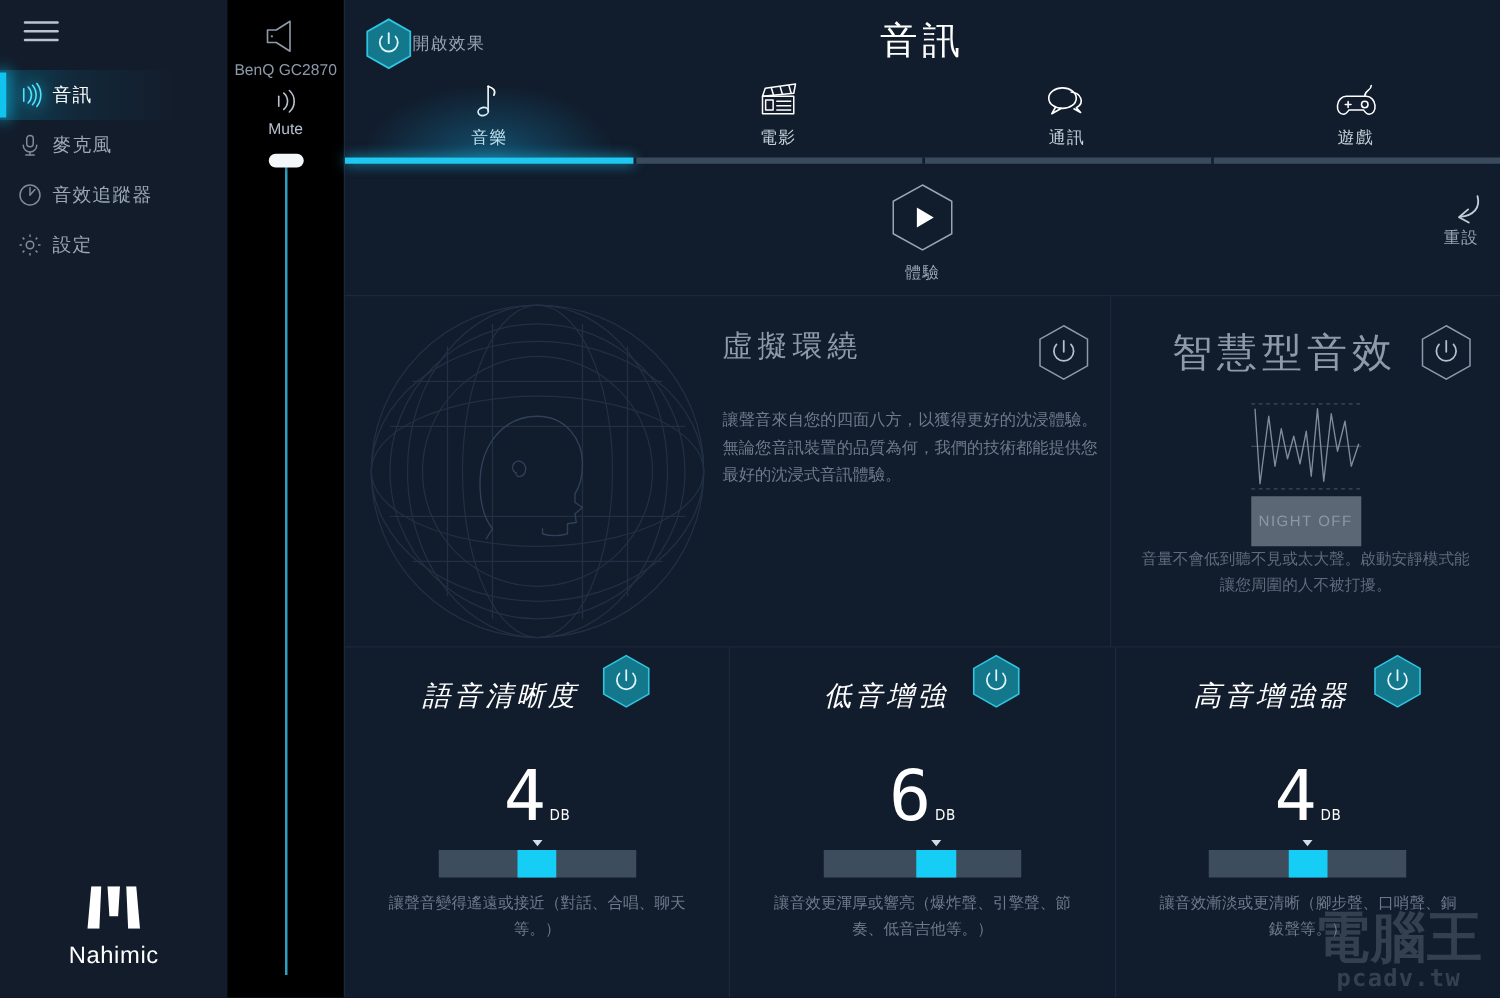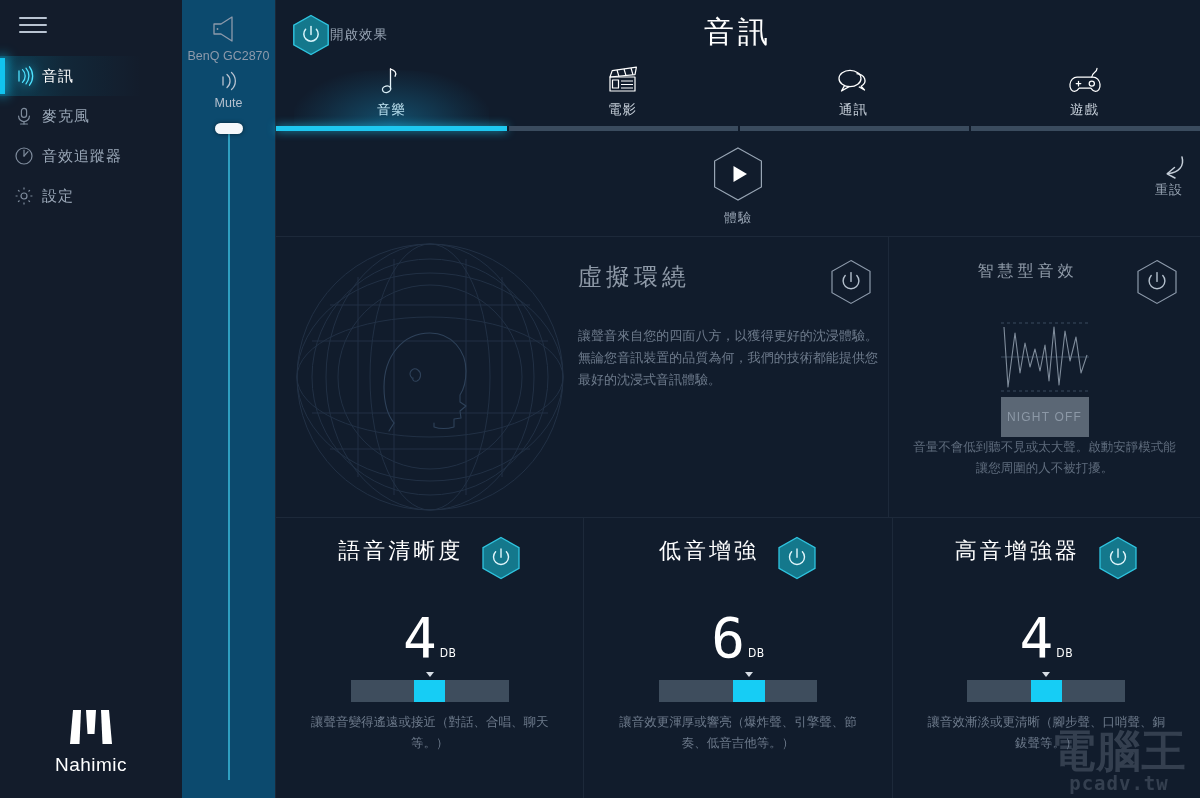--- a/index.html
+++ b/index.html
@@ -38,21 +38,21 @@
   .nav-item.active .nav-ico svg{ filter:drop-shadow(0 0 6px rgba(30,210,250,.95)); }
 
   .brand{
     position:absolute; left:0; right:0; bottom:22px; text-align:center;
   }
   .brand-mark{ margin:0 auto 6px; width:44px; height:34px; }
   .brand-name{ font-size:19px; color:#fff; letter-spacing:.5px; font-weight:400; }
 
   
   .volcol{
-    width:94px; flex:0 0 94px; background:#0c4a6e; position:relative; height:798px;
+    width:94px; flex:0 0 94px; background:#000000; position:relative; height:798px;
     border-right:1px solid #1b2838;
   }
   .spk{ position:absolute; top:14px; left:50%; transform:translateX(-50%); }
   .device-name{
     position:absolute; top:49px; left:0; right:0; text-align:center;
     font-size:12.5px; color:#8d9aab; white-space:nowrap;
   }
   .mute-ico{ position:absolute; top:70px; left:50%; transform:translateX(-50%); }
   .mute-label{ position:absolute; top:96px; left:0; right:0; text-align:center; font-size:12.5px; color:#b6c1cf; }
   .vol-track{
@@ -118,41 +118,41 @@
 
   .sphere-wrap{ position:absolute; left:18px; top:4px; width:272px; height:272px; opacity:.55; }
   .vs-head{ position:absolute; left:302px; top:24px; width:128px; font-size:24px; color:#8f9aa8; letter-spacing:4px; }
   .vs-toggle{ position:absolute; left:554px; top:22px; cursor:pointer; }
   .vs-desc{
     position:absolute; left:302px; top:88px; width:300px; font-size:13px; line-height:22px;
     color:#6e7b8c; text-align:justify;
   }
 
   .sa-head{ position:absolute; left:0; right:0; top:24px; text-align:center; padding-right:34px;
-            font-size:16px; color:#8f9aa8; letter-spacing:4px; }
+            font-size:32px; color:#8f9aa8; letter-spacing:4px; }
   .sa-toggle{ position:absolute; right:22px; top:22px; cursor:pointer; }
   .sa-graph{ position:absolute; left:50%; transform:translateX(-50%); top:84px; width:92px; height:72px; }
   .sa-pill{
     position:absolute; left:50%; transform:translateX(-50%); top:160px;
     width:88px; height:40px; background:#5b6775; display:flex; align-items:center; justify-content:center;
     font-size:12px; color:#8c98a6; letter-spacing:1.2px; cursor:pointer;
   }
   .sa-desc{
     position:absolute; left:50%; transform:translateX(-50%); top:200px; width:268px;
     font-size:12.5px; line-height:21px; color:#5e6b7c; text-align:center;
   }
 
   .hr2{ position:absolute; left:0; right:0; top:517px; height:1px; background:#1d293a; }
 
   
   .bottom{ position:absolute; left:0; right:0; top:518px; bottom:0; display:flex; }
   .card{ flex:1 1 0; position:relative; }
   .card + .card{ border-left:1px solid #1d293a; }
   .card-head{
-    position:absolute; left:0; right:0; top:18px; display:flex; align-items:flex-start; justify-content:center; gap:18px;
+    position:absolute; left:0; right:0; top:5px; display:flex; align-items:flex-end; justify-content:center; gap:18px;font-style:italic;
   }
   .card-title{ font-size:22px; color:#ffffff; letter-spacing:3px; }
   .card-value{
     position:absolute; left:0; right:0; top:92px; text-align:center;
     color:#ffffff; line-height:1;
   }
   .card-value .num{ font-size:56px; font-weight:300; letter-spacing:0; vertical-align:baseline;
                     font-family:"DejaVu Sans Mono","Liberation Mono",monospace; }
   .card-value .unit{ font-size:12px; color:#ffffff; margin-left:3px; letter-spacing:.5px;
                      font-family:"DejaVu Sans Condensed","DejaVu Sans",sans-serif; }

